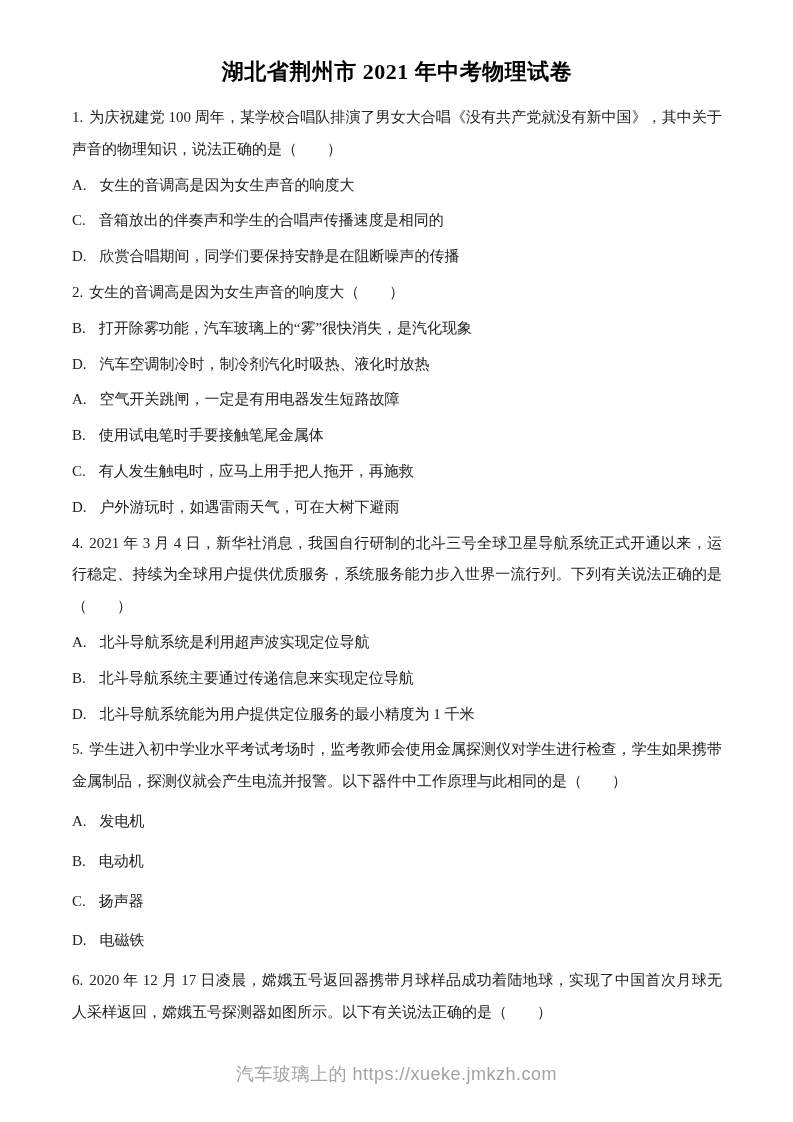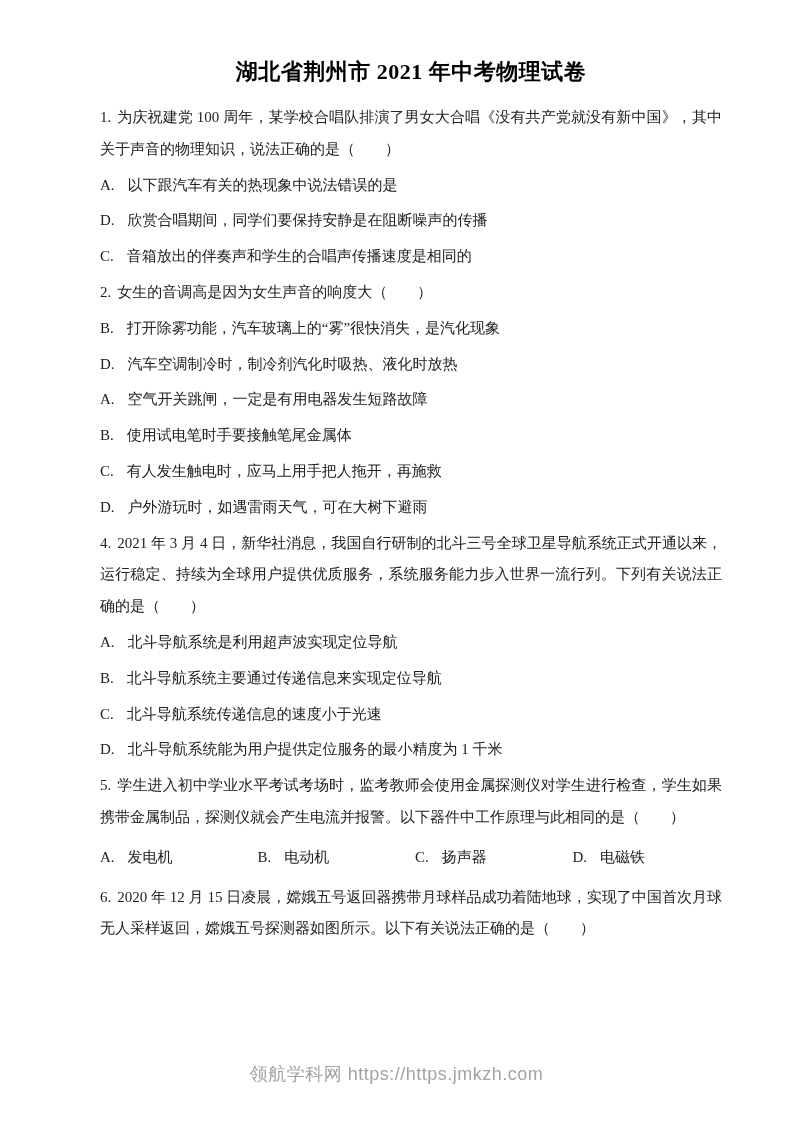--- a/index.html
+++ b/index.html
@@ -6,21 +6,21 @@
   body {
     width: 793px;
     height: 1122px;
     background: #ffffff;
     position: relative;
     font-family: "Liberation Serif", "DejaVu Serif", serif;
     color: #212121;
     overflow: hidden;
   }
   .sheet {
-    padding: 56px 67px 0 96px;
+    padding: 56px 67px 0 68px;
   }
   .doc-title {
     font-size: 22px;
     font-weight: bold;
     color: #000000;
     text-align: center;
     line-height: 32px;
     margin: 0 0 14px 0;
     letter-spacing: 0.5px;
   }
@@ -29,21 +29,21 @@
     line-height: 31.8px;
   }
   .content p { margin: 4px; }
   .stem {
     text-align: justify;
   }
   .qnum { margin-right: 6px; }
   .option .olabel { margin-right: 13px; }
   .option-grid {
     display: grid;
-    grid-template-columns: 1fr 1fr 1fr 1fr;
+    grid-template-columns: 1fr;
   }
   .watermark {
     position: absolute;
     left: 0;
     right: 0;
     top: 1062px;
     text-align: center;
     font-family: "Liberation Sans", "DejaVu Sans", sans-serif;
     font-size: 18px;
     color: #a3a3a3;
@@ -53,56 +53,55 @@
 </head>
 <body>
 
 <div class="sheet">
   <h1 class="doc-title">湖北省荆州市 2021 年中考物理试卷</h1>
 
   <div class="content">
 
     <div>
       <p class="stem"><span class="qnum">1.</span><span>为庆祝建党 100 周年，某学校合唱队排演了男女大合唱《没有共产党就没有新中国》，其中关于声音的物理知识，说法正确的是（　　）</span></p>
-      <p class="option"><span class="olabel">A.</span><span>以下跟汽车有关的热现象中说法错误的是</span></p>
+      <p class="option"><span class="olabel">A.</span><span>女生的音调高是因为女生声音的响度大</span></p>
+      <p class="option"><span class="olabel">C.</span><span>音箱放出的伴奏声和学生的合唱声传播速度是相同的</span></p>
       <p class="option"><span class="olabel">D.</span><span>欣赏合唱期间，同学们要保持安静是在阻断噪声的传播</span></p>
-      <p class="option"><span class="olabel">C.</span><span>音箱放出的伴奏声和学生的合唱声传播速度是相同的</span></p>
     </div>
 
     <div>
       <p class="stem"><span class="qnum">2.</span><span>女生的音调高是因为女生声音的响度大（　　）</span></p>
       <p class="option"><span class="olabel">B.</span><span>打开除雾功能，汽车玻璃上的“雾”很快消失，是汽化现象</span></p>
       <p class="option"><span class="olabel">D.</span><span>汽车空调制冷时，制冷剂汽化时吸热、液化时放热</span></p>
     </div>
 
     <div>
       <p class="option"><span class="olabel">A.</span><span>空气开关跳闸，一定是有用电器发生短路故障</span></p>
       <p class="option"><span class="olabel">B.</span><span>使用试电笔时手要接触笔尾金属体</span></p>
       <p class="option"><span class="olabel">C.</span><span>有人发生触电时，应马上用手把人拖开，再施救</span></p>
       <p class="option"><span class="olabel">D.</span><span>户外游玩时，如遇雷雨天气，可在大树下避雨</span></p>
     </div>
 
     <div>
       <p class="stem"><span class="qnum">4.</span><span>2021 年 3 月 4 日，新华社消息，我国自行研制的北斗三号全球卫星导航系统正式开通以来，运行稳定、持续为全球用户提供优质服务，系统服务能力步入世界一流行列。下列有关说法正确的是（　　）</span></p>
       <p class="option"><span class="olabel">A.</span><span>北斗导航系统是利用超声波实现定位导航</span></p>
       <p class="option"><span class="olabel">B.</span><span>北斗导航系统主要通过传递信息来实现定位导航</span></p>
-      <p class="option"><span class="olabel">C.</span><span>北斗导航系统传递信息的速度小于光速</span></p>
       <p class="option"><span class="olabel">D.</span><span>北斗导航系统能为用户提供定位服务的最小精度为 1 千米</span></p>
     </div>
 
     <div>
       <p class="stem"><span class="qnum">5.</span><span>学生进入初中学业水平考试考场时，监考教师会使用金属探测仪对学生进行检查，学生如果携带金属制品，探测仪就会产生电流并报警。以下器件中工作原理与此相同的是（　　）</span></p>
       <div class="option-grid">
         <p class="option"><span class="olabel">A.</span><span>发电机</span></p>
         <p class="option"><span class="olabel">B.</span><span>电动机</span></p>
         <p class="option"><span class="olabel">C.</span><span>扬声器</span></p>
         <p class="option"><span class="olabel">D.</span><span>电磁铁</span></p>
       </div>
     </div>
 
     <div>
-      <p class="stem"><span class="qnum">6.</span><span>2020 年 12 月 15 日凌晨，嫦娥五号返回器携带月球样品成功着陆地球，实现了中国首次月球无人采样返回，嫦娥五号探测器如图所示。以下有关说法正确的是（　　）</span></p>
+      <p class="stem"><span class="qnum">6.</span><span>2020 年 12 月 17 日凌晨，嫦娥五号返回器携带月球样品成功着陆地球，实现了中国首次月球无人采样返回，嫦娥五号探测器如图所示。以下有关说法正确的是（　　）</span></p>
     </div>
 
   </div>
 </div>
 
-<div class="watermark">领航学科网 https://https.jmkzh.com</div>
+<div class="watermark">汽车玻璃上的 https://xueke.jmkzh.com</div>
 
 </body></html>

